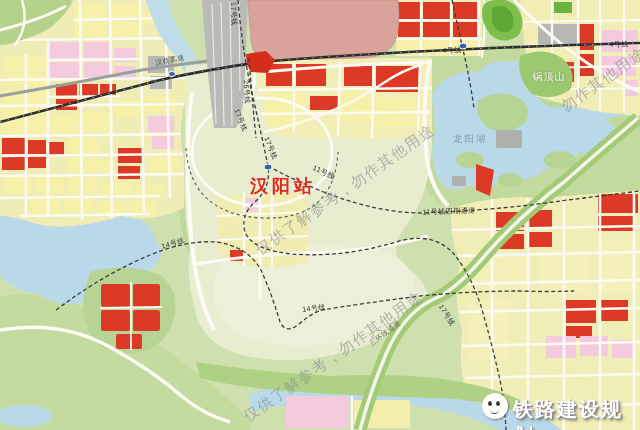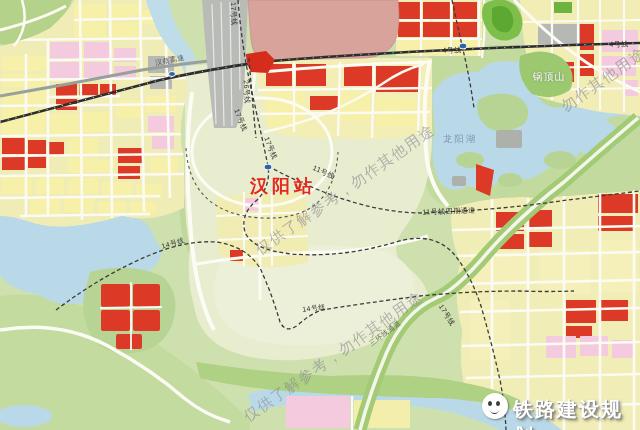--- a/index.html
+++ b/index.html
@@ -352,21 +352,21 @@
   </g>
 
   <g fill="#2e63a4" stroke="#ffffff" stroke-width="1">
     <ellipse cx="268" cy="167" rx="4" ry="3"></ellipse>
     <ellipse cx="463" cy="46" rx="4" ry="3"></ellipse>
     <ellipse cx="172" cy="74" rx="3.5" ry="2.5"></ellipse>
   </g>
 </svg>
 
   <div class="lbl station-lbl" style="left:267px;top:186px;transform:translate(-50%,-50%);margin-left:16px;">汉阳站</div>
-  <div class="lbl lake-lbl" style="left:460px;top:139px;transform:translate(-50%,-50%);">龙阳湖</div>
+  <div class="lbl lake-lbl" style="left:470px;top:139px;transform:translate(-50%,-50%);">龙阳湖</div>
   <div class="lbl hill-lbl" style="left:549px;top:77px;transform:translate(-50%,-50%);">锅顶山</div>
 
   <div class="lbl line-lbl" style="left:452px;top:50px;transform:translate(-50%,-50%) rotate(-2deg);">4号线</div>
   <div class="lbl line-lbl" style="left:619px;top:44px;transform:translate(-50%,-50%) rotate(-2deg);">4号线</div>
 
   <div class="lbl line-lbl" style="left:234px;top:14px;transform:translate(-50%,-50%) rotate(87deg);">17号线</div>
   <div class="lbl line-lbl" style="left:241px;top:120px;transform:translate(-50%,-50%) rotate(68deg);">17号线</div>
   <div class="lbl line-lbl" style="left:271px;top:148px;transform:translate(-50%,-50%) rotate(68deg);">17号线</div>
   <div class="lbl line-lbl" style="left:447px;top:315px;transform:translate(-50%,-50%) rotate(58deg);">17号线</div>
 

